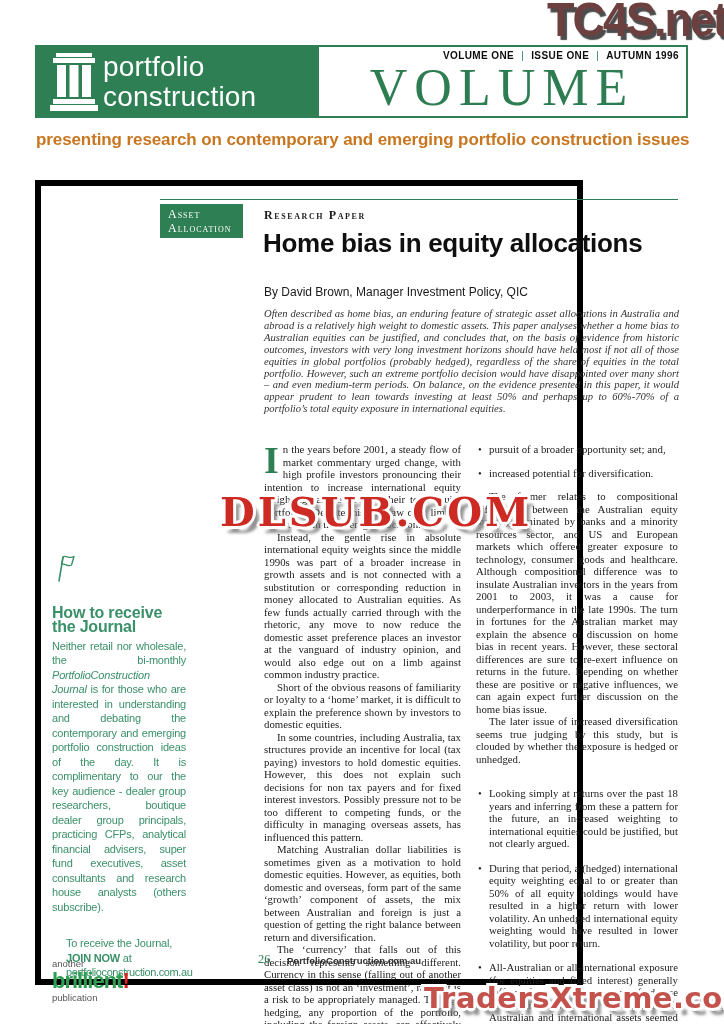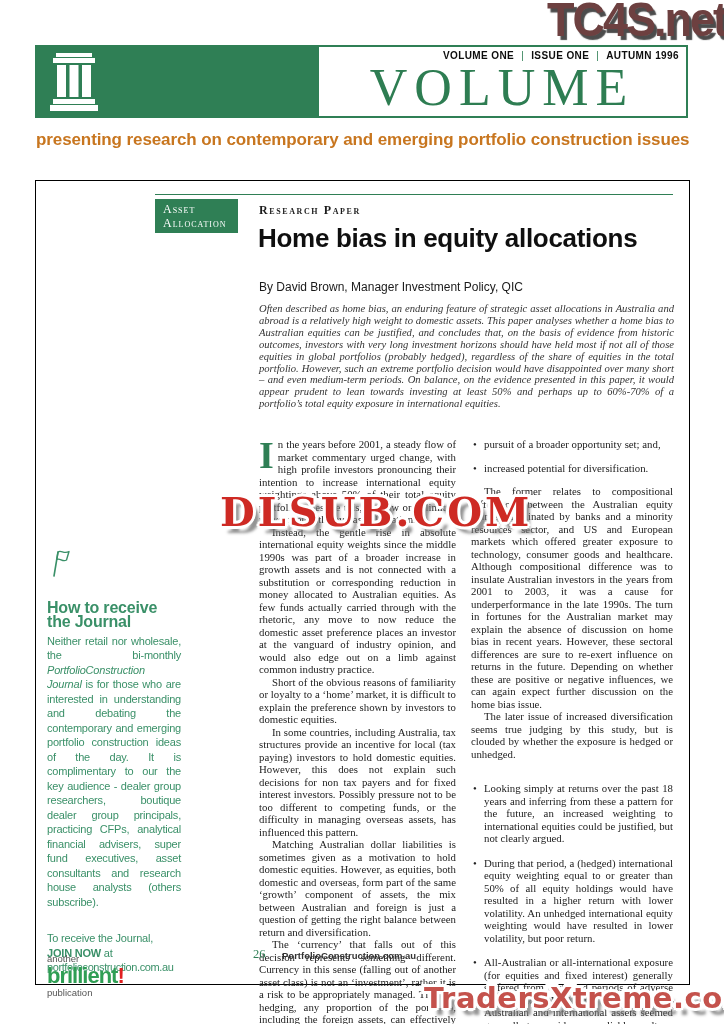--- a/index.html
+++ b/index.html
@@ -18,22 +18,22 @@
     background:#fff; border:2px solid #2f7f55; }
   .issue-line { position:absolute; top:3px; right:7px; font-size:10px; font-weight:bold;
     color:#0d0d0d; letter-spacing:0.4px; white-space:nowrap; }
   .issue-sep { color:#2f7f55; font-weight:normal; padding:0 7px; }
   .journal-title { position:absolute; left:4px; top:11px; width:358px; text-align:center;
     font-family:"Liberation Serif", serif; font-size:52px; letter-spacing:7px; color:#2e7d52; }
   .tagline { position:absolute; left:36px; top:130px; width:654px;
     font-size:17px; font-weight:bold; color:#c8761f; letter-spacing:-0.1px; }
 
   
-  .page { position:absolute; left:35px; top:180px; width:655px; height:805px;
-    border:1px solid #000000; background:#fff; }
+  .page { position:absolute; left:35px; top:180px; width:548px; height:805px;
+    border:6px solid #000000; background:#fff; }
   .rule { position:absolute; left:119px; top:13px; width:518px; height:1px; background:#2f7f55; }
   .section-box { position:absolute; left:119px; top:18px; width:83px; height:34px;
     background:#2f7f55; color:#fff; font-family:"Liberation Serif", serif;
     font-variant:small-caps; font-size:12px; line-height:14px; letter-spacing:1px; padding:3px 0 0 8px; }
   .kicker { position:absolute; left:223px; top:22px; font-family:"Liberation Serif", serif;
     font-variant:small-caps; font-weight:bold; font-size:12px; letter-spacing:1.6px; color:#1c1c1c; }
   .title { position:absolute; left:222px; top:42px; width:420px;
     font-size:26px; font-weight:bold; color:#0f0f0f; letter-spacing:-0.3px; }
   .byline { position:absolute; left:223px; top:99px; font-size:12px; color:#1a1a1a; }
   .abstract { position:absolute; left:223px; top:122px; width:415px;
@@ -51,21 +51,21 @@
   .bullet { position:relative; padding-left:13px; margin-bottom:11px; }
   .bullet::before { content:"\2022"; position:absolute; left:2px; }
   .group2 .bullet { margin-bottom:12px; }
 
   
   .sidebar { position:absolute; left:11px; top:368px; width:134px;
     color:#3a9068; font-size:11px; line-height:14.5px; letter-spacing:-0.2px; }
   .sb-heading { font-weight:bold; font-size:16px; margin:20px 0 4px 0; }
   .sb-body { text-align:justify; }
   .sb-italic { font-style:italic; }
-  .sb-join { margin-top:22px; }
+  .sb-join { margin-top:22px;margin-left:14px; }
   .sb-url { white-space:nowrap; letter-spacing:-0.4px; }
   .bold { font-weight:bold; }
 
   
   .brand { position:absolute; left:11px; top:772px; line-height:12px; }
   .brand-prefix, .brand-suffix { font-size:9.5px; color:#555; display:block; }
   .brand-name { font-size:22px; font-weight:bold; color:#2f9e54; letter-spacing:-1px;
     line-height:22px; display:block; }
   .brand-mark { color:#e02020; }
   .pageno { position:absolute; left:217px; top:766px; font-family:"Liberation Serif", serif;
@@ -95,20 +95,24 @@
   <div class="logo-box">
     <svg class="pillar-icon" width="52" height="58" viewBox="0 0 52 58">
       <rect x="8" y="0" width="36" height="4" fill="#fff"></rect>
       <rect x="5" y="5" width="42" height="5" fill="#fff"></rect>
       <rect x="9" y="12" width="9" height="32" fill="#fff"></rect>
       <rect x="21.5" y="12" width="9" height="32" fill="#fff"></rect>
       <rect x="34" y="12" width="9" height="32" fill="#fff"></rect>
       <rect x="5" y="46" width="42" height="5" fill="#fff"></rect>
       <rect x="2" y="52" width="48" height="6" fill="#fff"></rect>
     </svg>
+    <div class="logo-text">
+      <div>portfolio</div>
+      <div>construction</div>
+    </div>
   </div>
 
   <div class="journal-box">
     <div class="issue-line">
       <span>VOLUME ONE</span><span class="issue-sep">|</span><span>ISSUE ONE</span><span class="issue-sep">|</span><span>AUTUMN 1996</span>
     </div>
     <div class="journal-title">VOLUME</div>
   </div>
 
   <div class="tagline">presenting research on contemporary and emerging portfolio construction issues</div>

